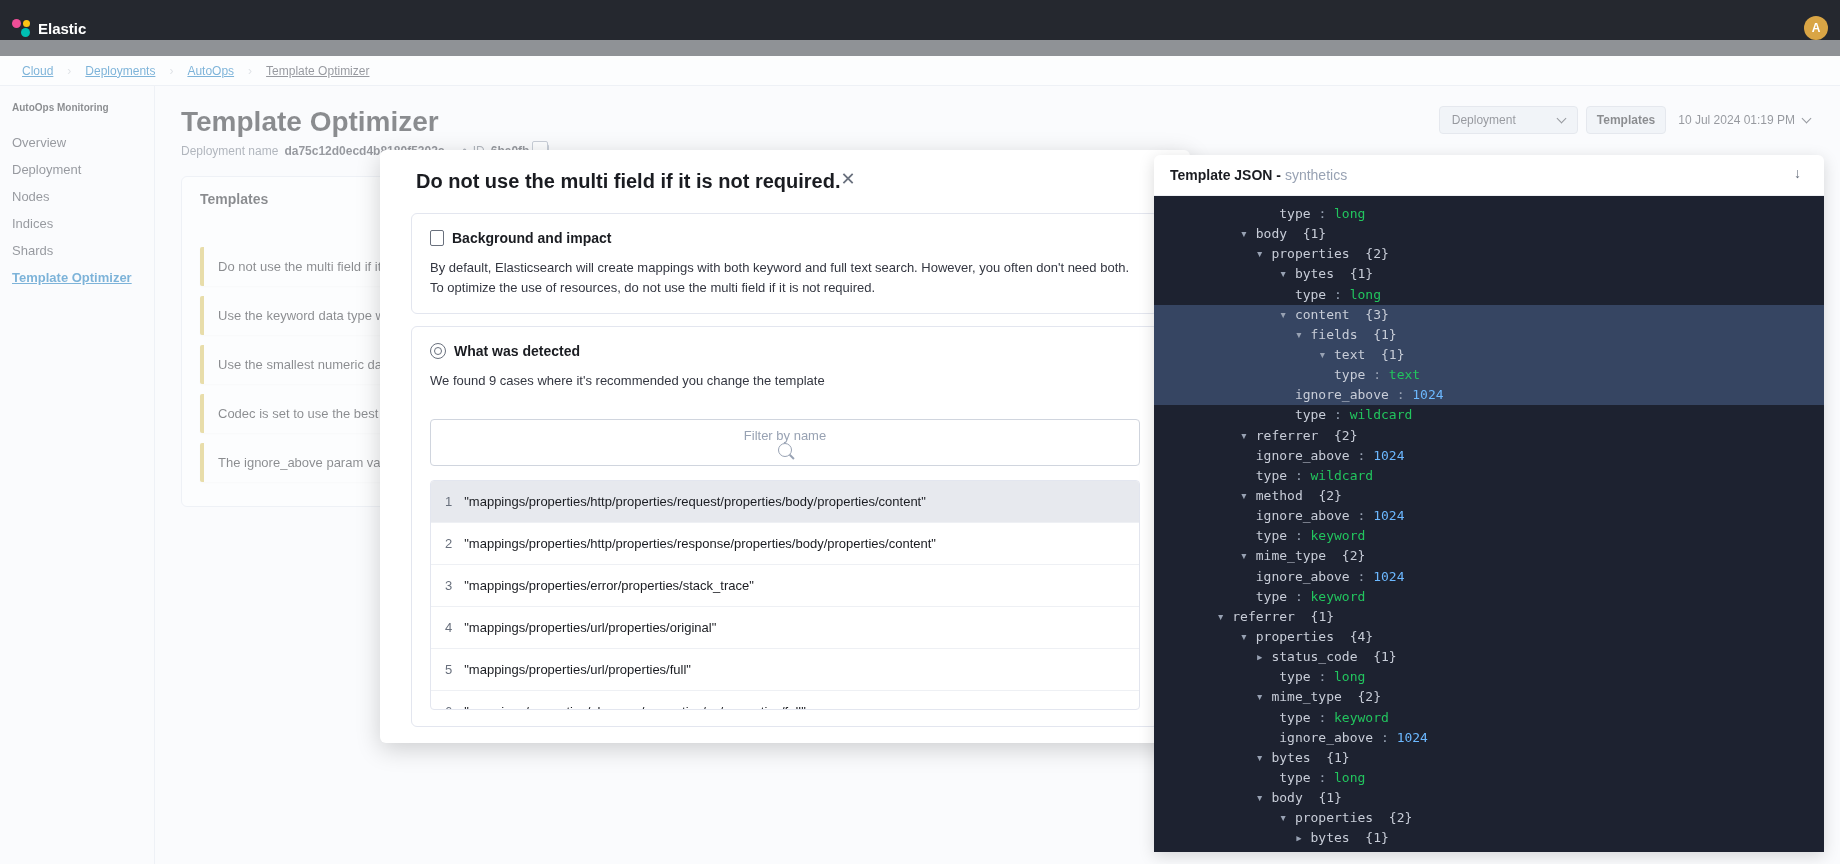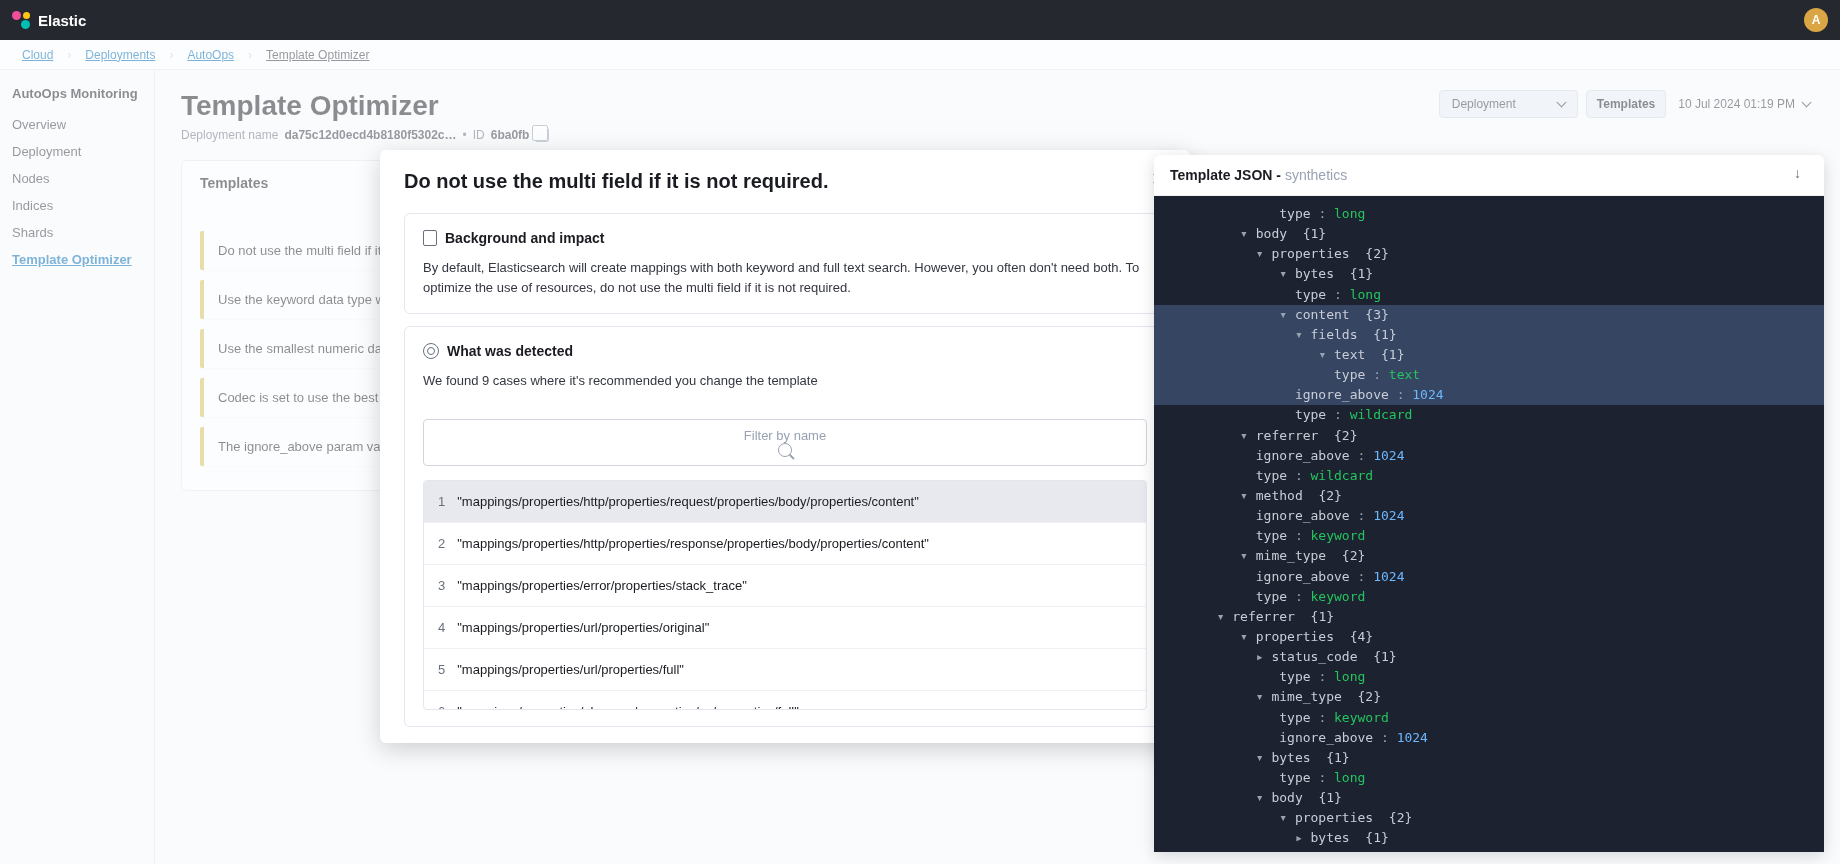--- a/index.html
+++ b/index.html
@@ -1,51 +1,51 @@
 <!DOCTYPE html>
 <html><head>
 <meta charset="utf-8">
 <style>
 * { box-sizing: border-box; margin: 0; padding: 0; }
 body { font-family: -apple-system, BlinkMacSystemFont, "Segoe UI", Helvetica, Arial, sans-serif; background: #fafbfd; color: #1a1c21; font-size: 14px; width:1840px; height:864px; overflow:hidden; position:relative;}
-.topbar { height: 40px; background: #25282f; display:flex; align-items:center; padding:0 12px; justify-content:space-between;}
+.topbar { height: 56px; background: #25282f; display:flex; align-items:center; padding:0 12px; justify-content:space-between;}
 .topbar .brand { display:flex; align-items:center; gap:8px; color:#fff; font-weight:600; font-size:15px;}
 .elastic-logo { width:18px; height:18px; position:relative;}
 .elastic-logo::before { content:""; position:absolute; width:9px; height:9px; background:#f04e98; border-radius:50%; top:0; left:0;}
 .elastic-logo::after { content:""; position:absolute; width:9px; height:9px; background:#00bfb3; border-radius:50%; bottom:0; right:0;}
 .elastic-logo .y { position:absolute; width:7px; height:7px; background:#fec514; border-radius:50%; top:1px; right:0;}
 .avatar { width:24px; height:24px; background:#d9a545; border-radius:50%; display:flex; align-items:center; justify-content:center; color:#fff; font-size:12px; font-weight:600;}
 .breadcrumbs { height:30px; background:#fff; border-bottom:1px solid #e3e6ef; display:flex; align-items:center; padding:0 12px; font-size:12px; gap:4px; position:relative; z-index:1;}
 .breadcrumbs .crumb { color:#006bb4; padding:2px 10px;text-decoration:underline;}
 .breadcrumbs .crumb.current { color:#343741;}
 .breadcrumbs .sep { color:#c6cad1;}
 .shell { display:flex; height:calc(100% - 70px);}
 .sidebar { width:155px; border-right:1px solid #e3e6ef; padding:16px 12px; background:#fafbfd;}
-.sidebar h4 { font-size:13px; font-weight:700; margin-bottom:10px;}
+.sidebar h4 { font-size:10px; font-weight:700; margin-bottom:16px;}
 .sidebar .item { font-size:13px; padding:6px 0; color:#343741; cursor:pointer;}
 .sidebar .item.active { color:#006bb4; text-decoration:underline; font-weight:600;}
 .main { flex:1; padding:20px 26px; position:relative;}
 .page-head { display:flex; align-items:flex-start; justify-content:space-between;}
 .page-head h1 { font-size:28px; font-weight:700; margin-bottom:6px;}
 .meta { font-size:12px; color:#69707d; display:flex; gap:6px; align-items:center;}
 .controls { display:flex; gap:8px; align-items:center;}
 .select { background:#e9edf3; border:1px solid #d0d5de; padding:6px 12px; border-radius:4px; font-size:12px; display:flex; align-items:center; gap:40px; color:#343741;}
 .badge { background:#e9edf3; border:1px solid #d0d5de; padding:6px 10px; border-radius:4px; font-size:12px; font-weight:600;}
 .timestamp { font-size:12px; color:#343741; display:flex; align-items:center; gap:6px; padding:6px 4px;}
 .card { background:#fff; border:1px solid #e3e6ef; border-radius:6px; margin-top:18px; padding:14px 18px;}
 .card h3 { font-size:14px; font-weight:700; margin-bottom:14px;}
 .count { color:#bd271e; font-size:12px;}
 .rule { border-left:4px solid #d6bf57; background:#fff; padding:12px 14px; margin-bottom:10px; border-radius:2px; font-size:13px; box-shadow:0 1px 2px rgba(0,0,0,0.04);}
 
 .mask { position:absolute; inset:40px 0 0 0; background:rgba(250,251,253,0.5); z-index:5;}
 .modal { position:absolute; top:150px; left:380px; width:810px; background:#fff; border-radius:6px; box-shadow:0 6px 24px rgba(0,0,0,0.18); z-index:10; padding:0; max-height:650px; display:flex; flex-direction:column;}
-.modal-head { padding:20px 24px 8px; display:flex; justify-content:space-between; align-items:flex-start;}
+.modal-head { padding:20px 24px 8px; display:flex; justify-content:flex-start; align-items:flex-start;margin-left:12px;}
 .modal-head h2 { font-size:20px; font-weight:700;}
 .close { font-size:18px; color:#69707d; cursor:pointer; line-height:1;}
-.modal-body { padding:0 24px 16px; overflow:hidden;}
+.modal-body { padding:0 31px 16px; overflow:hidden;}
 .panel { border:1px solid #e3e6ef; border-radius:6px; padding:16px 18px; margin-top:12px; background:#fff;}
 .panel h4 { font-size:14px; font-weight:700; display:flex; align-items:center; gap:8px; margin-bottom:12px;}
 .panel p { font-size:13px; color:#343741; line-height:1.5;}
 .detected p.sub { font-size:13px; color:#343741; margin-bottom:28px;}
 .filter { border:1px solid #d0d5de; border-radius:4px; padding:8px 12px; display:flex; align-items:center; justify-content:space-between; font-size:13px; color:#98a2b3; margin-bottom:14px;flex-direction:column;}
 .det-list { border:1px solid #e3e6ef; border-radius:4px; max-height:230px; overflow:hidden; position:relative;}
 .det-row { padding:13px 14px; border-bottom:1px solid #eef0f4; font-size:13px; display:flex; gap:12px;}
 .det-row.sel { background:#e7e9ee;}
 .det-row .n { color:#69707d;}
 .scroll-ctl { position:absolute; right:-26px; top:240px; display:flex; flex-direction:column; gap:6px;}

